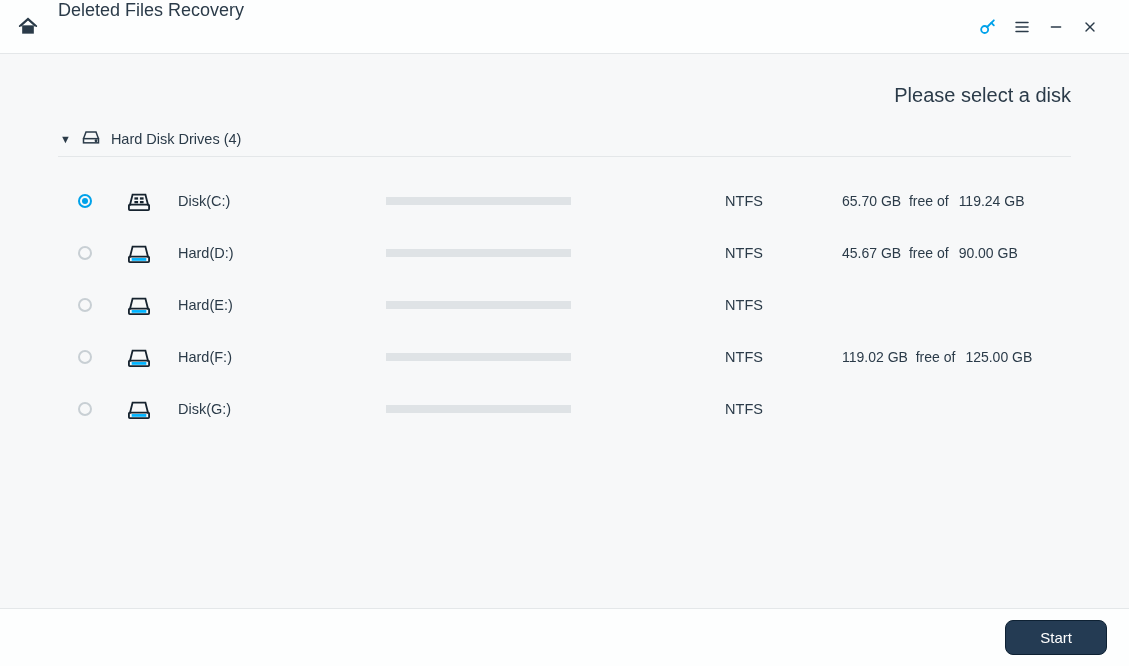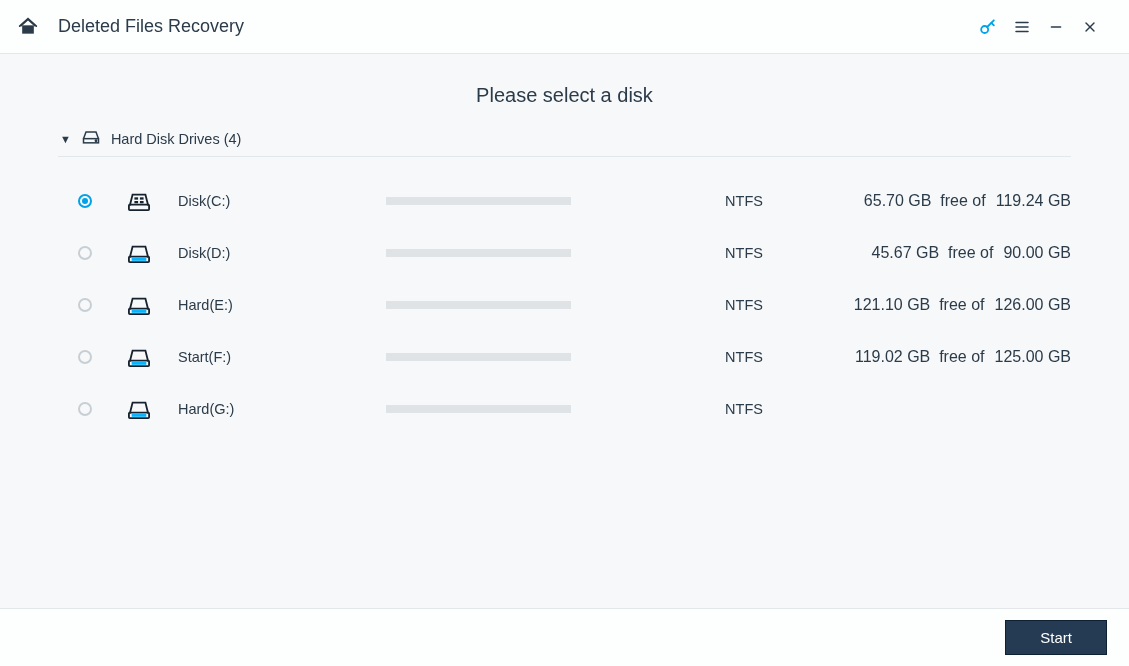--- a/index.html
+++ b/index.html
@@ -10,38 +10,37 @@
     color: #2b3b49;
     width: 1129px;
     height: 666px;
     overflow: hidden;
     display: flex;
     flex-direction: column;
     position: relative;
   }
   .titlebar {
     display: flex;
-    align-items: center;
     height: 54px;
     padding: 0 22px 0 18px;
     background: #fdfefe;
     border-bottom: 1px solid #e4e7e9;
   }
   .titlebar .home { margin-right: 20px; color: #2b3b49; display:flex; align-items:center;}
   .titlebar .title { font-size: 18px; color: #2b3b49; }
   .titlebar .spacer { flex: 1; }
   .tb-icon { width: 34px; text-align: center; color: #2b3b49; display:flex; align-items:center; justify-content:center; height:54px;}
   .tb-icon.key { color: #00a2ea; }
   .content {
     flex: 1;
     padding: 24px 58px 0 58px;
     overflow: hidden;
   }
   .heading {
-    text-align: center;
+    text-align: right;
     font-size: 20px;
     color: #2b3b49;
     margin: 6px 0 18px 0;
   }
   .group-header {
     display: flex;
     align-items: center;
     gap: 10px;
     font-size: 14.5px;
     color: #2b3b49;
@@ -67,38 +66,38 @@
   .radio .dot { width: 6px; height: 6px; background: #00a2ea; border-radius: 50%; display:none;}
   .radio.selected .dot { display:block; }
   .dicon { display:flex; align-items:center; }
   .dname { font-size: 14.5px; }
   .bar {
     width: 185px; height: 8px; background: #dfe3e6;
     position: relative;
   }
   .bar .fill { height: 100%; background: #00b4ff; }
   .fs { font-size: 14.5px; text-align: center; }
-  .free { font-size: 16px; text-align: right; white-space: nowrap;}
+  .free { font-size: 14px; text-align: left; white-space: nowrap;}
   .free .gap { display:inline-block; width:10px;}
   .footer {
     height: 58px;
     background: #fdfefe;
     border-top: 1px solid #e4e7e9;
     display: flex;
     align-items: center;
     justify-content: flex-end;
     padding: 0 22px;
   }
   .start-btn {
     background: #243b53;
     color: #fff;
     border: 1px solid #0e2133;
     font-size: 15px;
     padding: 8px 34px;
-    border-radius: 0;
+    border-radius: 8px;
     cursor: pointer;
   }
 </style>
 </head>
 <body>
 
 <div class="titlebar">
   <span class="home">
     <svg width="20" height="20" viewBox="0 0 24 24" fill="none" stroke="#2b3b49" stroke-width="2">
       <path d="M3 11 L12 3 L21 11"></path>
@@ -172,63 +171,62 @@
       </div>
       <div class="disk-row">
         <span class="radio"></span>
         <span class="dicon">
           <svg width="26" height="22" viewBox="0 0 28 24" fill="none" stroke="#16232f" stroke-width="2">
             <path d="M4 17 L7 5 H21 L24 17"></path>
             <rect x="3" y="16" width="22" height="6" rx="1"></rect>
             <rect x="6" y="17.5" width="16" height="3" fill="#00b4ff" stroke="none"></rect>
           </svg>
         </span>
-        <span class="dname">Disk(D:)</span>
+        <span class="dname">Hard(D:)</span>
         <span class="bar"><span class="fill" style="width:49%"></span></span>
         <span class="fs">NTFS</span>
         <span class="free">45.67 GB&nbsp;&nbsp;free of<span class="gap"></span>90.00 GB</span>
       </div>
       <div class="disk-row">
         <span class="radio"></span>
         <span class="dicon">
           <svg width="26" height="22" viewBox="0 0 28 24" fill="none" stroke="#16232f" stroke-width="2">
             <path d="M4 17 L7 5 H21 L24 17"></path>
             <rect x="3" y="16" width="22" height="6" rx="1"></rect>
             <rect x="6" y="17.5" width="16" height="3" fill="#00b4ff" stroke="none"></rect>
           </svg>
         </span>
         <span class="dname">Hard(E:)</span>
         <span class="bar"><span class="fill" style="width:4%"></span></span>
         <span class="fs">NTFS</span>
-        <span class="free">121.10 GB&nbsp;&nbsp;free of<span class="gap"></span>126.00 GB</span>
-      </div>
-      <div class="disk-row">
-        <span class="radio"></span>
-        <span class="dicon">
-          <svg width="26" height="22" viewBox="0 0 28 24" fill="none" stroke="#16232f" stroke-width="2">
-            <path d="M4 17 L7 5 H21 L24 17"></path>
-            <rect x="3" y="16" width="22" height="6" rx="1"></rect>
-            <rect x="6" y="17.5" width="16" height="3" fill="#00b4ff" stroke="none"></rect>
-          </svg>
-        </span>
-        <span class="dname">Start(F:)</span>
+      </div>
+      <div class="disk-row">
+        <span class="radio"></span>
+        <span class="dicon">
+          <svg width="26" height="22" viewBox="0 0 28 24" fill="none" stroke="#16232f" stroke-width="2">
+            <path d="M4 17 L7 5 H21 L24 17"></path>
+            <rect x="3" y="16" width="22" height="6" rx="1"></rect>
+            <rect x="6" y="17.5" width="16" height="3" fill="#00b4ff" stroke="none"></rect>
+          </svg>
+        </span>
+        <span class="dname">Hard(F:)</span>
         <span class="bar"><span class="fill" style="width:5%"></span></span>
         <span class="fs">NTFS</span>
         <span class="free">119.02 GB&nbsp;&nbsp;free of<span class="gap"></span>125.00 GB</span>
       </div>
       <div class="disk-row">
         <span class="radio"></span>
         <span class="dicon">
           <svg width="26" height="22" viewBox="0 0 28 24" fill="none" stroke="#16232f" stroke-width="2">
             <path d="M4 17 L7 5 H21 L24 17"></path>
             <rect x="3" y="16" width="22" height="6" rx="1"></rect>
             <rect x="6" y="17.5" width="16" height="3" fill="#00b4ff" stroke="none"></rect>
           </svg>
         </span>
-        <span class="dname">Hard(G:)</span>
+        <span class="dname">Disk(G:)</span>
         <span class="bar"><span class="fill" style="width:4%"></span></span>
         <span class="fs">NTFS</span>
       </div>
     </div>
 </div>
 
 <div class="footer">
   <button class="start-btn">Start</button>
 </div>
 

